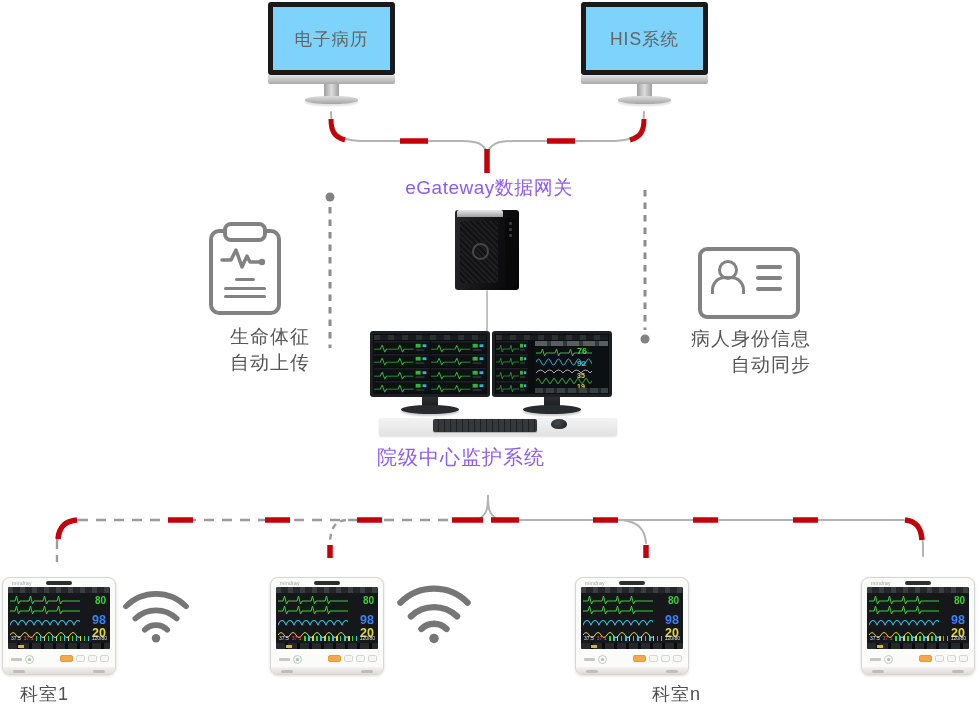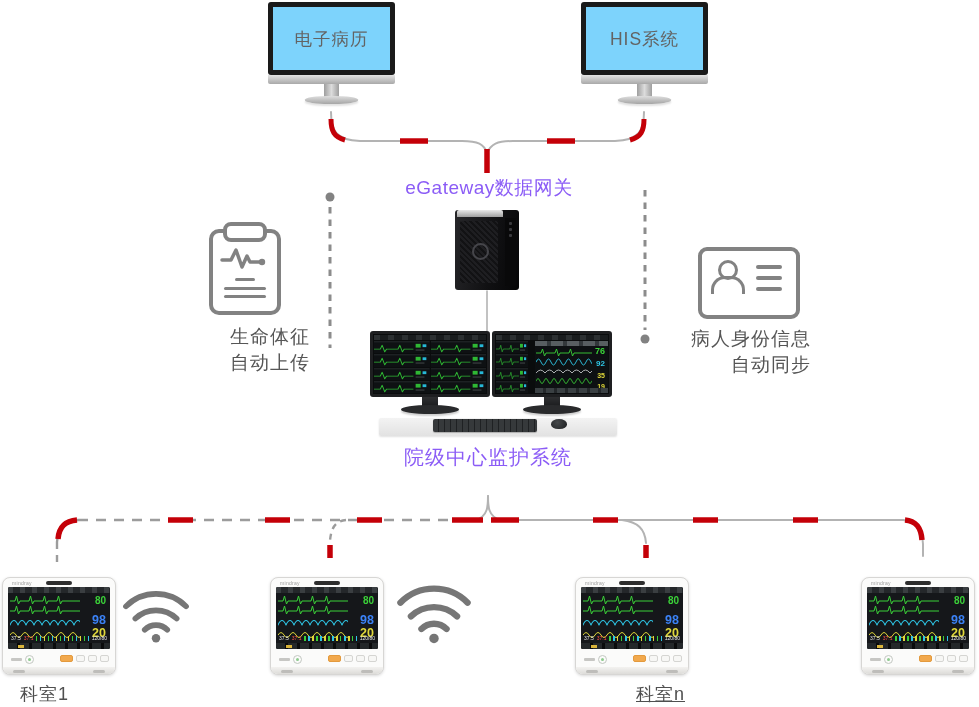--- a/index.html
+++ b/index.html
@@ -16,21 +16,21 @@
   .tm-chin{position:absolute;top:73px;left:0;width:127px;height:9px;
            background:linear-gradient(#e3e3e3,#a9a9a9);border-radius:0 0 2px 2px;}
   .tm-neck{position:absolute;top:82px;left:56px;width:15px;height:13px;
            background:linear-gradient(90deg,#9e9e9e,#dcdcdc,#9e9e9e);}
   .tm-base{position:absolute;top:94px;left:37px;width:53px;height:8px;border-radius:45%;
            background:linear-gradient(#dedede,#a5a5a5);box-shadow:0 2px 2px rgba(0,0,0,.12);}
 
   
   .lbl{position:absolute;color:#8b5cf6;}
   .lbl-gateway{left:389px;top:175px;width:200px;text-align:center;font-size:19px;letter-spacing:.5px;}
-  .lbl-central{left:377px;top:444px;width:222px;text-align:center;font-size:20px;letter-spacing:1px;}
+  .lbl-central{left:377px;top:444px;width:222px;text-align:left;font-size:20px;letter-spacing:1px;}
   .note-text{position:absolute;text-align:right;font-size:19px;color:#565656;line-height:26px;letter-spacing:1px;}
   .dept-lbl{position:absolute;top:682px;font-size:18px;color:#4f4f4f;letter-spacing:1px;}
 
   
   .server{position:absolute;left:455px;top:210px;width:64px;height:80px;}
   .srv-body{position:absolute;inset:0;background:linear-gradient(100deg,#27272a,#101012 60%,#060607);
             border-radius:3px;}
   .srv-top{position:absolute;top:0;left:2px;width:46px;height:7px;
            background:linear-gradient(#e9e9e9,#9f9f9f);border-radius:2px 2px 0 0;}
   .srv-strip{position:absolute;right:3px;top:8px;bottom:4px;width:11px;background:#09090a;border-radius:1px;}
@@ -46,22 +46,22 @@
              background-image:repeating-linear-gradient(90deg,#2c3032 0 6px,transparent 6px 14px);}
   .cs-tiles{position:absolute;left:1px;top:7px;right:1px;bottom:1px;display:grid;
             grid-template-columns:1fr 1fr;grid-auto-rows:1fr;gap:1px;}
   .cs-tiles.one-col{grid-template-columns:1fr;}
   .tile{position:relative;background:#0e1113;overflow:hidden;}
   .tile svg{position:absolute;inset:0;width:100%;height:100%;}
   .cs2-main{position:absolute;left:40px;top:7px;right:1px;bottom:1px;background:#0d1012;}
   .cs2-tabs{position:absolute;left:0;top:0;right:0;height:5px;background:#33383b;
             background-image:repeating-linear-gradient(90deg,#585e61 0 12px,transparent 12px 16px);}
   .cs2-waves{position:absolute;left:1px;top:6px;width:56px;bottom:6px;}
-  .cs2-nums{position:absolute;right:3px;top:6px;width:15px;display:flex;flex-direction:column;
-            align-items:flex-end;line-height:1;font-weight:bold;}
+  .cs2-nums{position:absolute;right:16px;top:6px;width:15px;display:flex;flex-direction:column;
+            align-items:flex-start;line-height:1;font-weight:bold;}
   .cs2-bottom{position:absolute;left:0;bottom:0;right:0;height:5px;background:#23272a;
               background-image:repeating-linear-gradient(90deg,#3a4043 0 8px,transparent 8px 11px);}
   .cs-neck{position:absolute;top:397px;width:16px;height:9px;background:linear-gradient(#2e2f31,#1c1d1f);}
   .cs-foot{position:absolute;top:405px;width:58px;height:9px;background:#292a2c;border-radius:50%;
            box-shadow:0 2px 2px rgba(0,0,0,.2);}
   .desk{position:absolute;left:379px;top:418px;width:238px;height:18px;border-radius:2px;
         background:linear-gradient(#f3f3f3,#e2e2e2);box-shadow:0 1px 2px rgba(0,0,0,.12);}
   .keyboard{position:absolute;left:433px;top:419px;width:104px;height:13px;border-radius:2px;
             background:#1f2123;
             background-image:repeating-linear-gradient(90deg,#36393b 0 5px,#1f2123 5px 6px);
@@ -517,15 +517,15 @@
   <svg class="wifi" style="left:392px;top:574px;" width="84" height="70" viewBox="0 0 80 66">
     <g stroke="#767676" stroke-width="6" fill="none" stroke-linecap="round">
       <path d="M8,27 A45,45 0 0 1 72,27"></path>
       <path d="M18,40 A32,32 0 0 1 62,40"></path>
       <path d="M28,52 A17,17 0 0 1 52,52"></path>
     </g>
     <circle cx="40" cy="61" r="4.5" fill="#767676"></circle>
   </svg>
 
   <div class="dept-lbl" style="left:20px;">科室1</div>
-  <div class="dept-lbl" style="left:636px;text-decoration:underline;">科室n</div>
+  <div class="dept-lbl" style="left:652px;">科室n</div>
 
 </div>
 
 </body></html>

